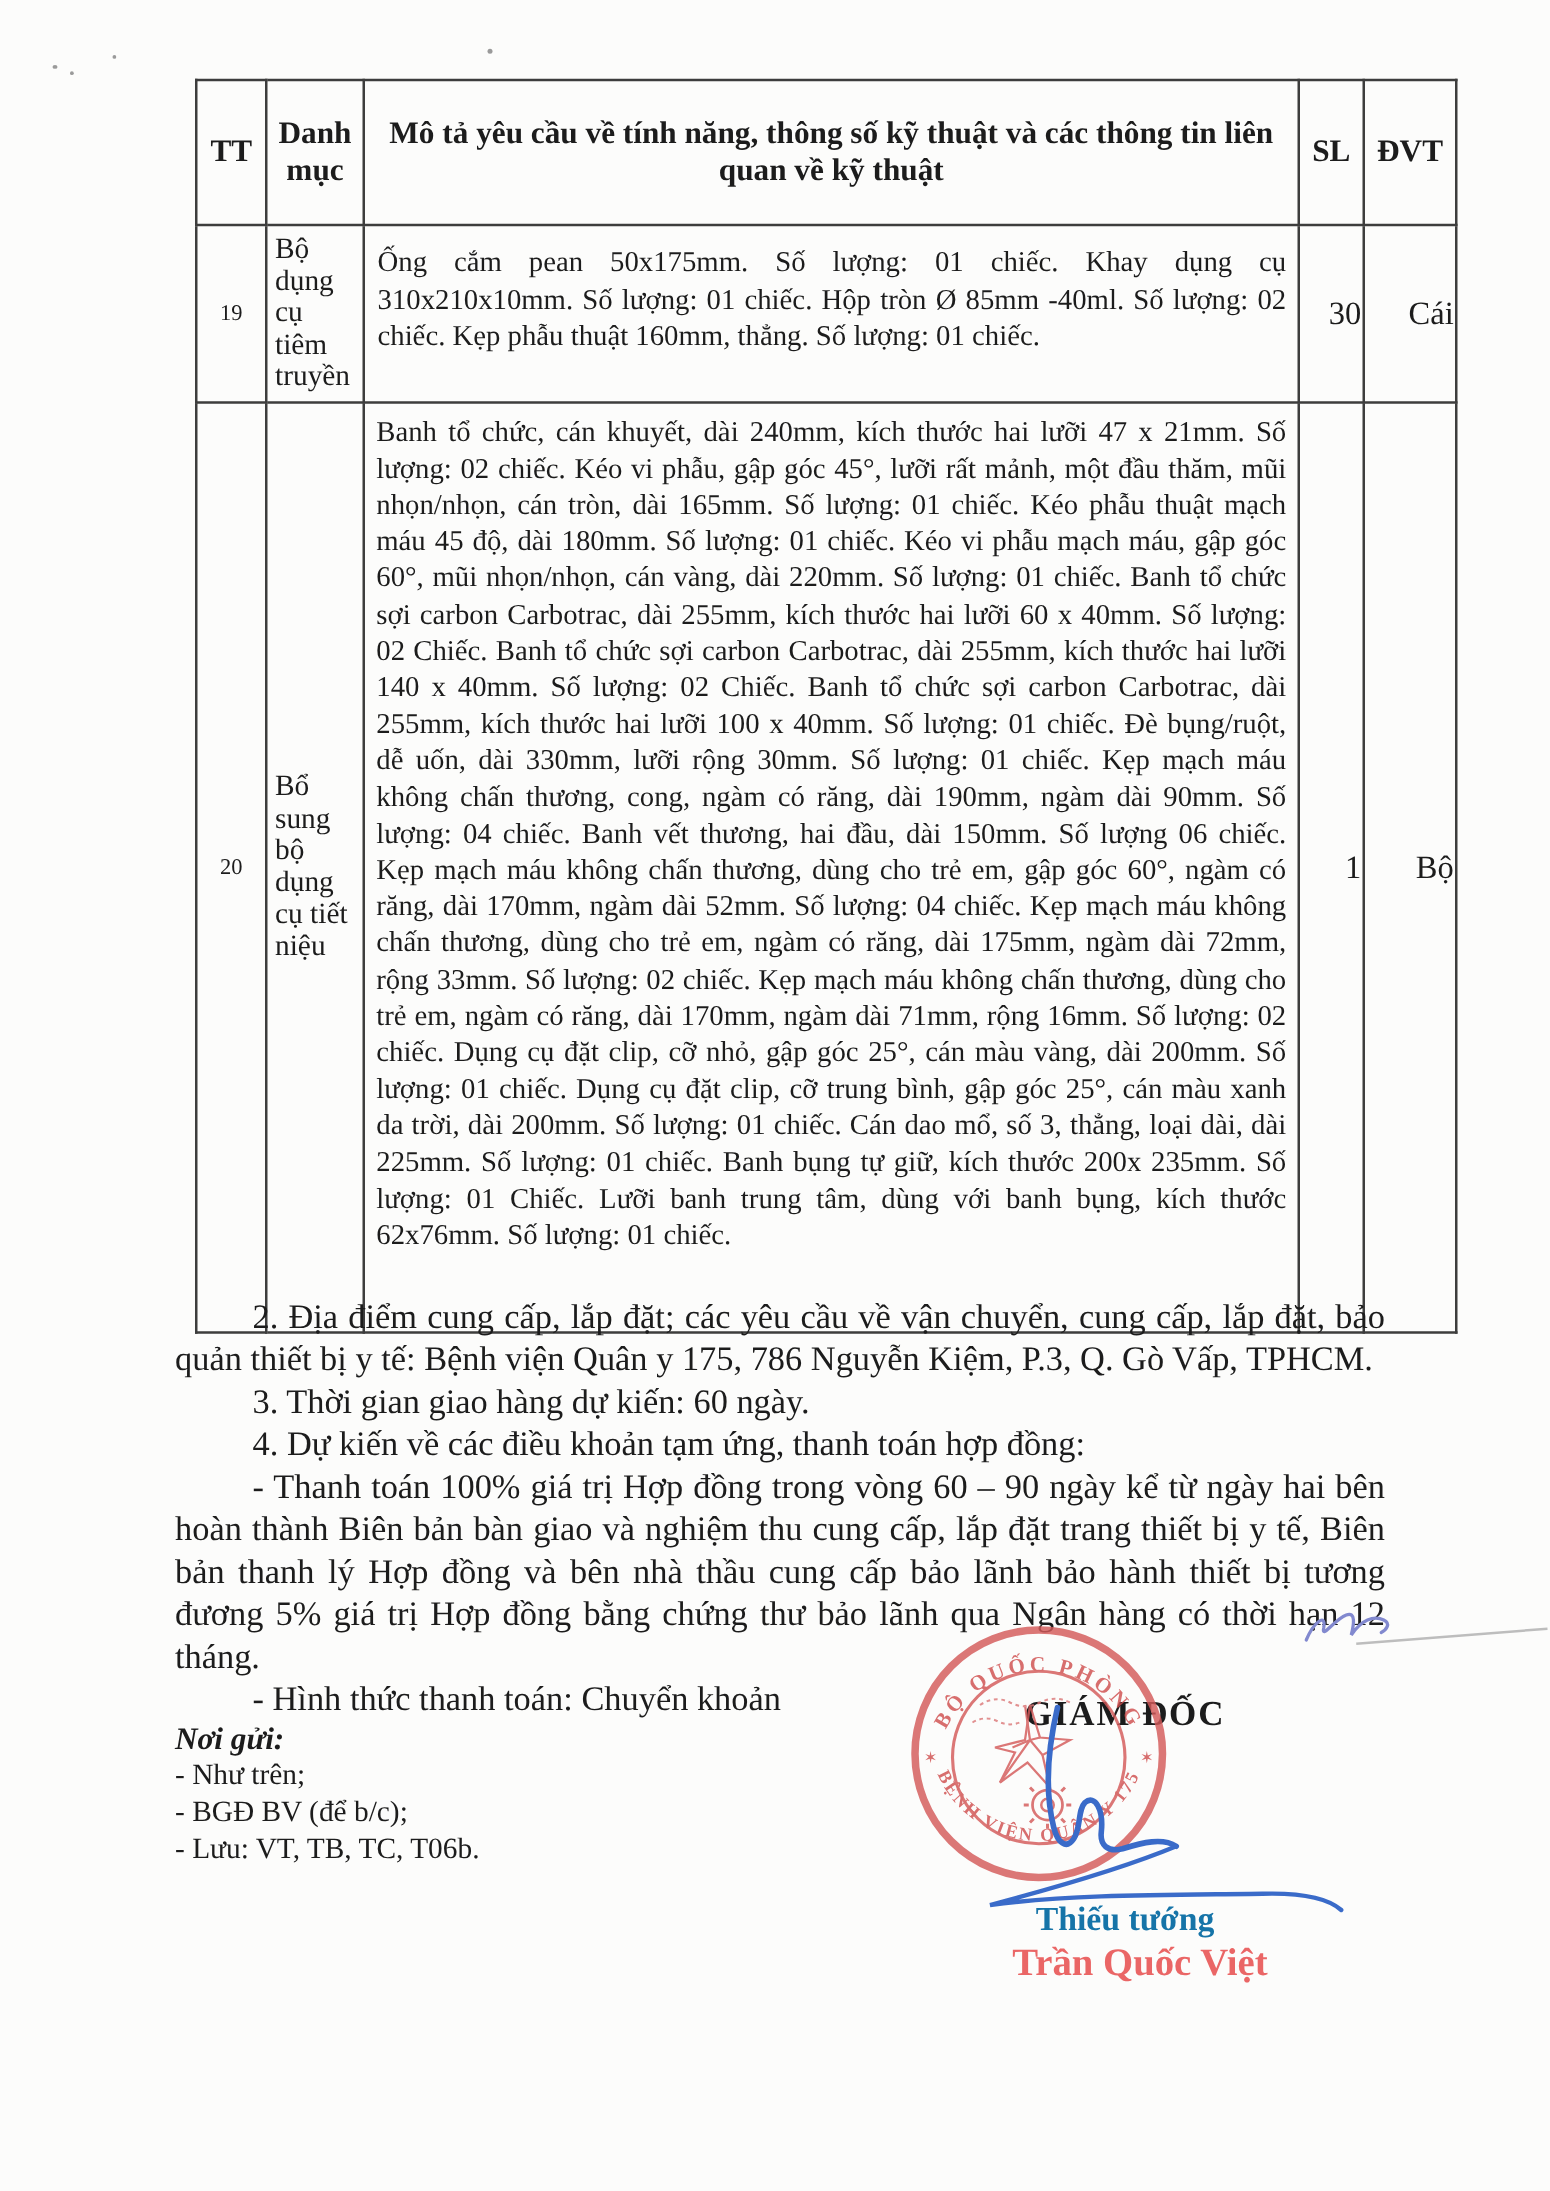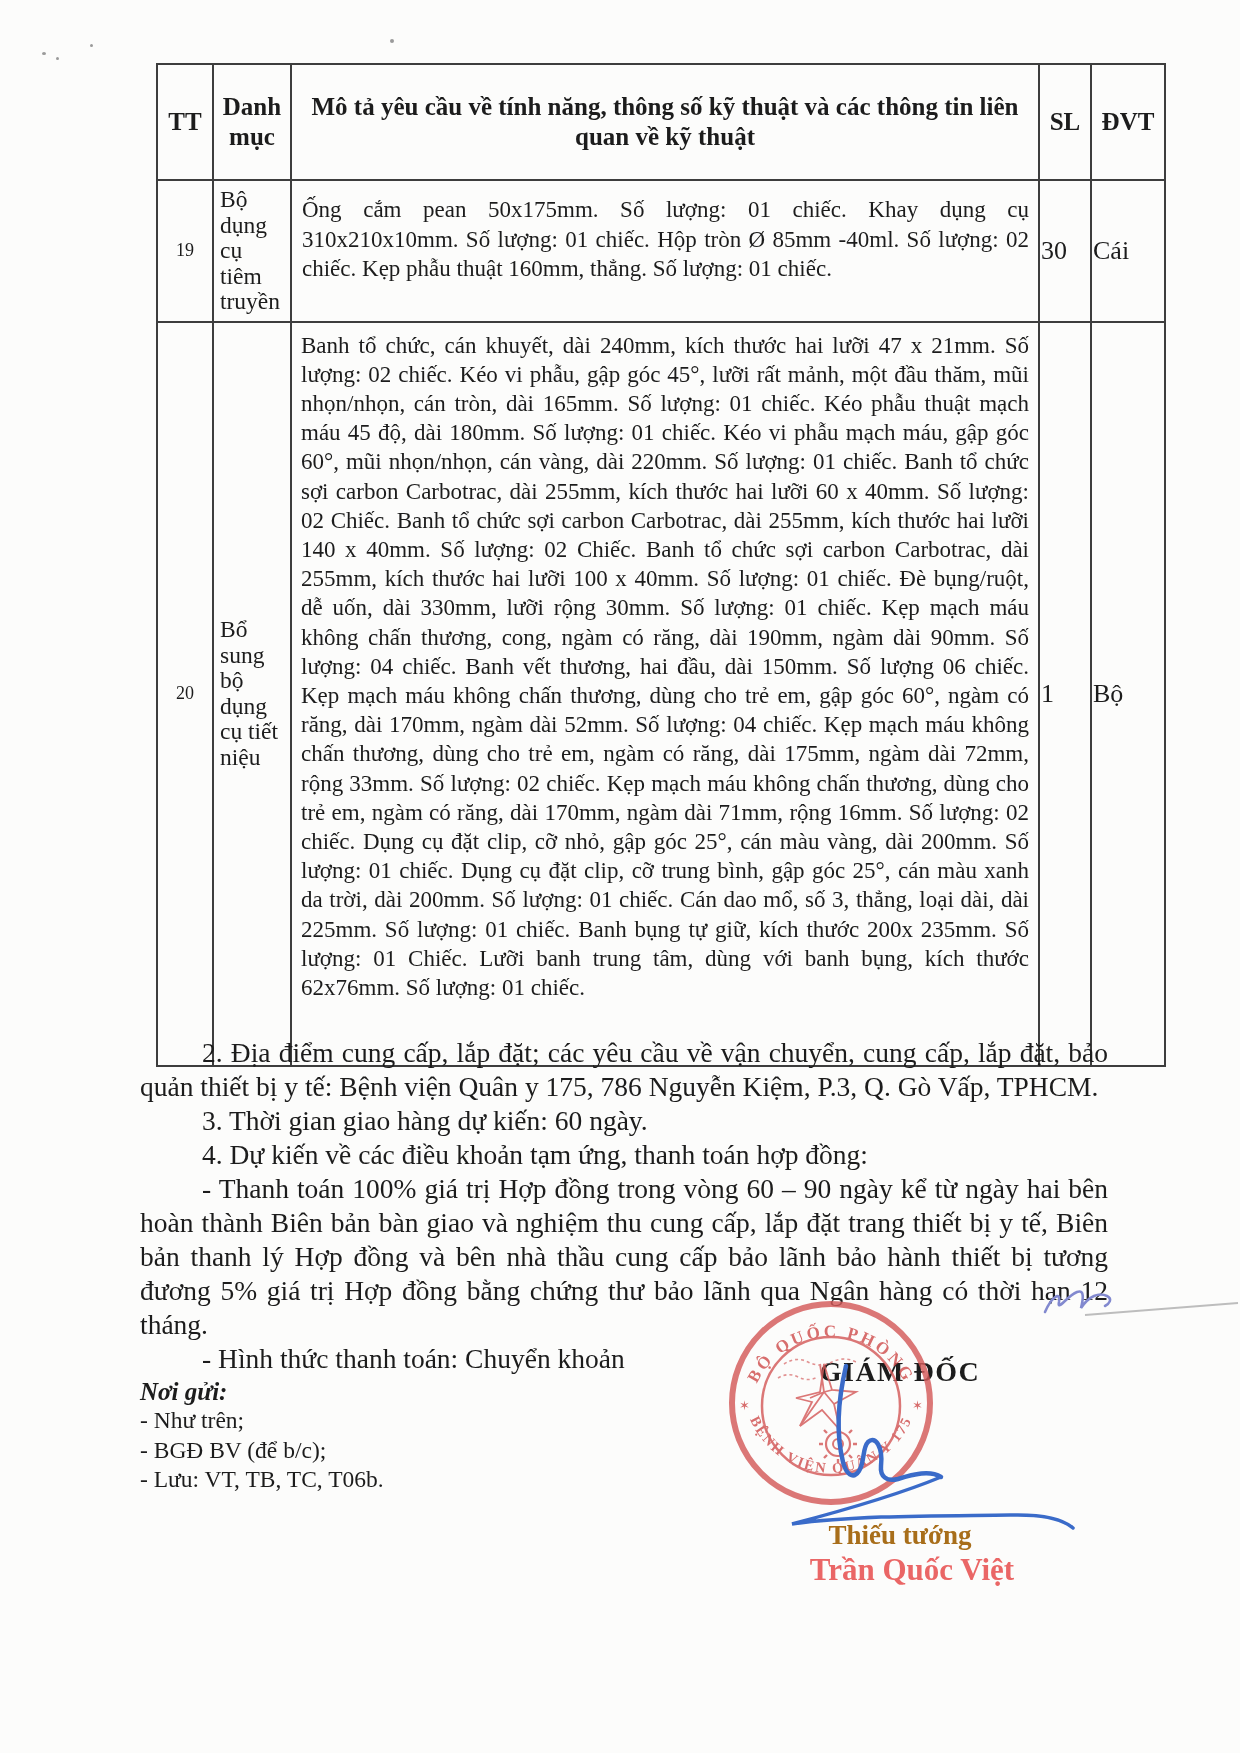--- a/index.html
+++ b/index.html
@@ -19,40 +19,40 @@
   th.h{ font-weight:bold; font-size:25px; text-align:center; padding:4px 6px; line-height:30px;}
   td.tt{ text-align:center; font-size:18px; vertical-align:middle;border-radius:17px; }
   td.dm{ font-size:23.5px; line-height:25.5px; padding:6px 6px; }
   td.dm.top{ vertical-align:top; }
   td.dm.mid{ vertical-align:middle; }
   td.desc{
     font-size:23px; text-align:justify; padding:4px 9px 2px 9px; vertical-align:top;
   }
   td.desc.r19{ line-height:29.5px; padding-top:14px;padding-left:10px; }
   td.desc.r20{ line-height:29.2px; padding-top:8px; }
-  td.num{ text-align:left; font-size:26px; vertical-align:middle; }
+  td.num{ text-align:right; font-size:26px; vertical-align:middle; }
   
   .paras{
     position:absolute; left:140px; top:1036px; width:968px;
     font-size:27.5px; line-height:34px; text-align:justify;
   }
   .paras p{ margin:0; text-indent:62px; }
   
   .recipients{ position:absolute; left:140px; top:1378px; width:420px; }
   .recipients .label{ font-size:25px; font-weight:bold; font-style:italic; }
   .recipients .item{ font-size:23.5px; line-height:29.5px; }
   .recipients .item:first-of-type{ margin-top:8px; }
   
   .sig-title{
     position:absolute; left:745px; top:1356px; width:310px; text-align:center;
     font-weight:bold; font-size:28px; letter-spacing:1.5px; z-index:1;
   }
   .sig-rank{
     position:absolute; left:745px; top:1520px; width:310px; text-align:center;
-    font-weight:bold; font-size:27px; color:#a16207; z-index:1; opacity:.92;
+    font-weight:bold; font-size:27px; color:#0369a1; z-index:1; opacity:.92;
   }
   .sig-name{
     position:absolute; left:757px; top:1552px; width:310px; text-align:center;
     font-weight:bold; font-size:31px; color:#ea5f5f; z-index:1; opacity:.95;
   }
   .seal-svg{ position:absolute; left:726px; top:1298px; z-index:2; opacity:.82; }
   .ink-svg{ position:absolute; left:700px; top:1270px; z-index:3; }
   .speck{ position:absolute; background:#9a9a9a; border-radius:50%; z-index:0; }
 </style>
 </head>

